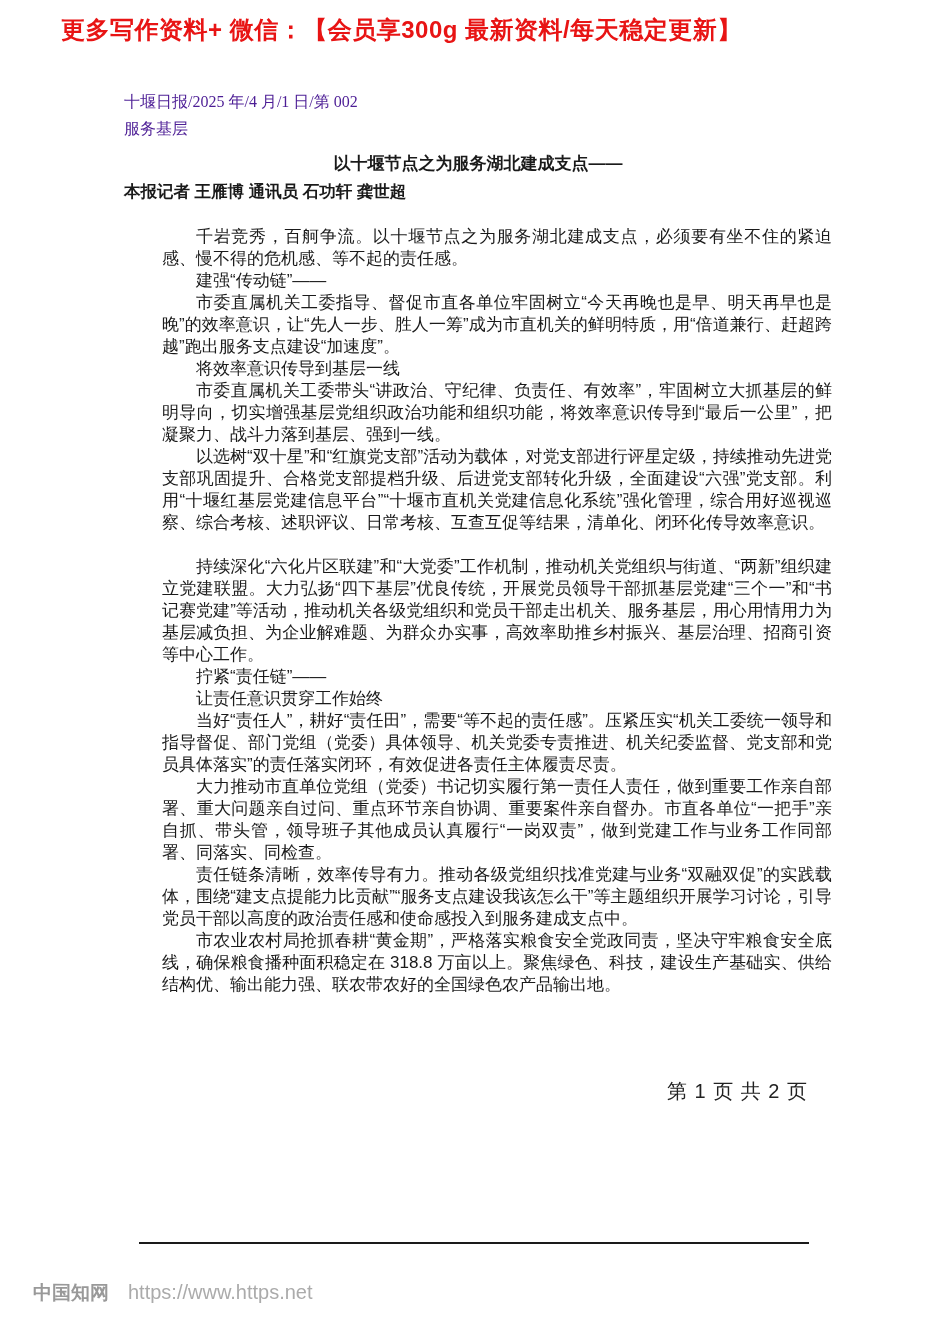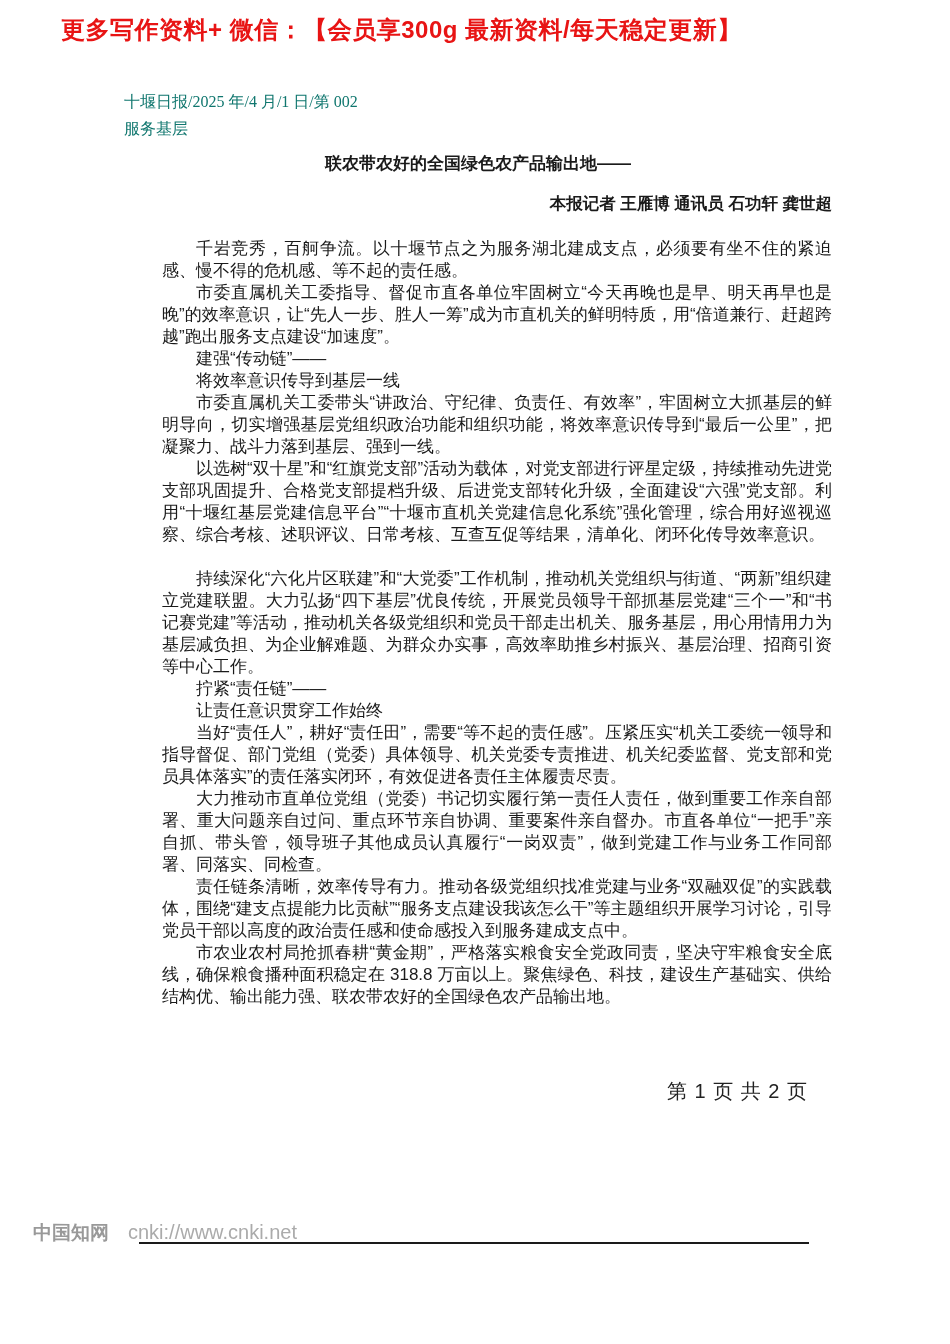--- a/index.html
+++ b/index.html
@@ -14,36 +14,36 @@
   .promo-banner{
     position:absolute;left:61px;top:14px;
     font-size:24px;font-weight:bold;
     color:#e81414;
     letter-spacing:0.5px;
     white-space:nowrap;
   }
   .source-header{
     position:absolute;left:124px;top:88px;width:710px;
     font-family:"Liberation Serif","DejaVu Serif",serif;
-    font-size:16px;line-height:27px;color:#0f766e;
+    font-size:16px;line-height:27px;color:#4c1d95;
   }
   .article{
     position:absolute;left:124px;top:153px;width:708px;
   }
   .supertitle{
     text-align:center;font-size:17px;font-weight:bold;
     line-height:22px;margin:0;
   }
   .headline{
     text-align:center;font-size:27px;font-weight:bold;
     line-height:32px;margin:4px 0 0 0;letter-spacing:1px;
   }
   .byline{
-    text-align:right;font-size:16.5px;font-weight:bold;
-    line-height:20px;margin:18px 0 0 0;
+    text-align:left;font-size:16.5px;font-weight:bold;
+    line-height:20px;margin:6px 0 0 0;
   }
   .article-body{
     margin-top:25px;
     font-size:17px;line-height:22px;
     text-align:justify;
     margin-left:38px;
   }
   .article-body p{
     margin:0;text-indent:2em;
     word-break:break-all;
@@ -51,21 +51,21 @@
   .article-body p.gap{height:22px;}
   .page-indicator{
     position:absolute;top:1078px;right:142px;
     font-size:20px;color:#222222;letter-spacing:1px;
   }
   .footer-divider{
     position:absolute;left:139px;top:1242px;
     width:670px;height:2px;background:#1a1a1a;
   }
   .watermark{
-    position:absolute;left:33px;top:1220px;
+    position:absolute;left:33px;top:1280px;
     display:flex;align-items:baseline;gap:19px;
     white-space:nowrap;
   }
   .watermark-brand{
     font-size:19px;color:#999999;font-weight:bold;
   }
   .watermark-url{
     font-size:20px;color:#ababab;
   }
 </style>
@@ -73,40 +73,40 @@
 <body>
 
 <div class="promo-banner">更多写作资料+ 微信：【会员享300g 最新资料/每天稳定更新】</div>
 
 <div class="source-header">
   <span>十堰日报/2025 年/4 月/1 日/第 002</span><br>
   <span>服务基层</span>
 </div>
 
 <div class="article">
-  <p class="supertitle">联农带农好的全国绿色农产品输出地——</p>
+  <p class="supertitle">以十堰节点之为服务湖北建成支点——</p>
   <p class="byline">本报记者 王雁博 通讯员 石功轩 龚世超</p>
   <div class="article-body" id="article-body">
       <p>千岩竞秀，百舸争流。以十堰节点之为服务湖北建成支点，必须要有坐不住的紧迫感、慢不得的危机感、等不起的责任感。</p>
+      <p>建强“传动链”——</p>
       <p>市委直属机关工委指导、督促市直各单位牢固树立“今天再晚也是早、明天再早也是晚”的效率意识，让“先人一步、胜人一筹”成为市直机关的鲜明特质，用“倍道兼行、赶超跨越”跑出服务支点建设“加速度”。</p>
-      <p>建强“传动链”——</p>
       <p>将效率意识传导到基层一线</p>
       <p>市委直属机关工委带头“讲政治、守纪律、负责任、有效率”，牢固树立大抓基层的鲜明导向，切实增强基层党组织政治功能和组织功能，将效率意识传导到“最后一公里”，把凝聚力、战斗力落到基层、强到一线。</p>
       <p>以选树“双十星”和“红旗党支部”活动为载体，对党支部进行评星定级，持续推动先进党支部巩固提升、合格党支部提档升级、后进党支部转化升级，全面建设“六强”党支部。利用“十堰红基层党建信息平台”“十堰市直机关党建信息化系统”强化管理，综合用好巡视巡察、综合考核、述职评议、日常考核、互查互促等结果，清单化、闭环化传导效率意识。</p>
       <p class="gap"></p>
       <p>持续深化“六化片区联建”和“大党委”工作机制，推动机关党组织与街道、“两新”组织建立党建联盟。大力弘扬“四下基层”优良传统，开展党员领导干部抓基层党建“三个一”和“书记赛党建”等活动，推动机关各级党组织和党员干部走出机关、服务基层，用心用情用力为基层减负担、为企业解难题、为群众办实事，高效率助推乡村振兴、基层治理、招商引资等中心工作。</p>
       <p>拧紧“责任链”——</p>
       <p>让责任意识贯穿工作始终</p>
       <p>当好“责任人”，耕好“责任田”，需要“等不起的责任感”。压紧压实“机关工委统一领导和指导督促、部门党组（党委）具体领导、机关党委专责推进、机关纪委监督、党支部和党员具体落实”的责任落实闭环，有效促进各责任主体履责尽责。</p>
       <p>大力推动市直单位党组（党委）书记切实履行第一责任人责任，做到重要工作亲自部署、重大问题亲自过问、重点环节亲自协调、重要案件亲自督办。市直各单位“一把手”亲自抓、带头管，领导班子其他成员认真履行“一岗双责”，做到党建工作与业务工作同部署、同落实、同检查。</p>
       <p>责任链条清晰，效率传导有力。推动各级党组织找准党建与业务“双融双促”的实践载体，围绕“建支点提能力比贡献”“服务支点建设我该怎么干”等主题组织开展学习讨论，引导党员干部以高度的政治责任感和使命感投入到服务建成支点中。</p>
       <p>市农业农村局抢抓春耕“黄金期”，严格落实粮食安全党政同责，坚决守牢粮食安全底线，确保粮食播种面积稳定在 318.8 万亩以上。聚焦绿色、科技，建设生产基础实、供给结构优、输出能力强、联农带农好的全国绿色农产品输出地。</p>
     </div>
 </div>
 
 <div class="page-indicator">第 1 页 共 2 页</div>
 
 <div class="footer-divider"></div>
 
 <div class="watermark">
   <span class="watermark-brand">中国知网</span>
-  <span class="watermark-url">cnki://www.cnki.net</span>
+  <span class="watermark-url">https://www.https.net</span>
 </div>
 
 </body></html>

